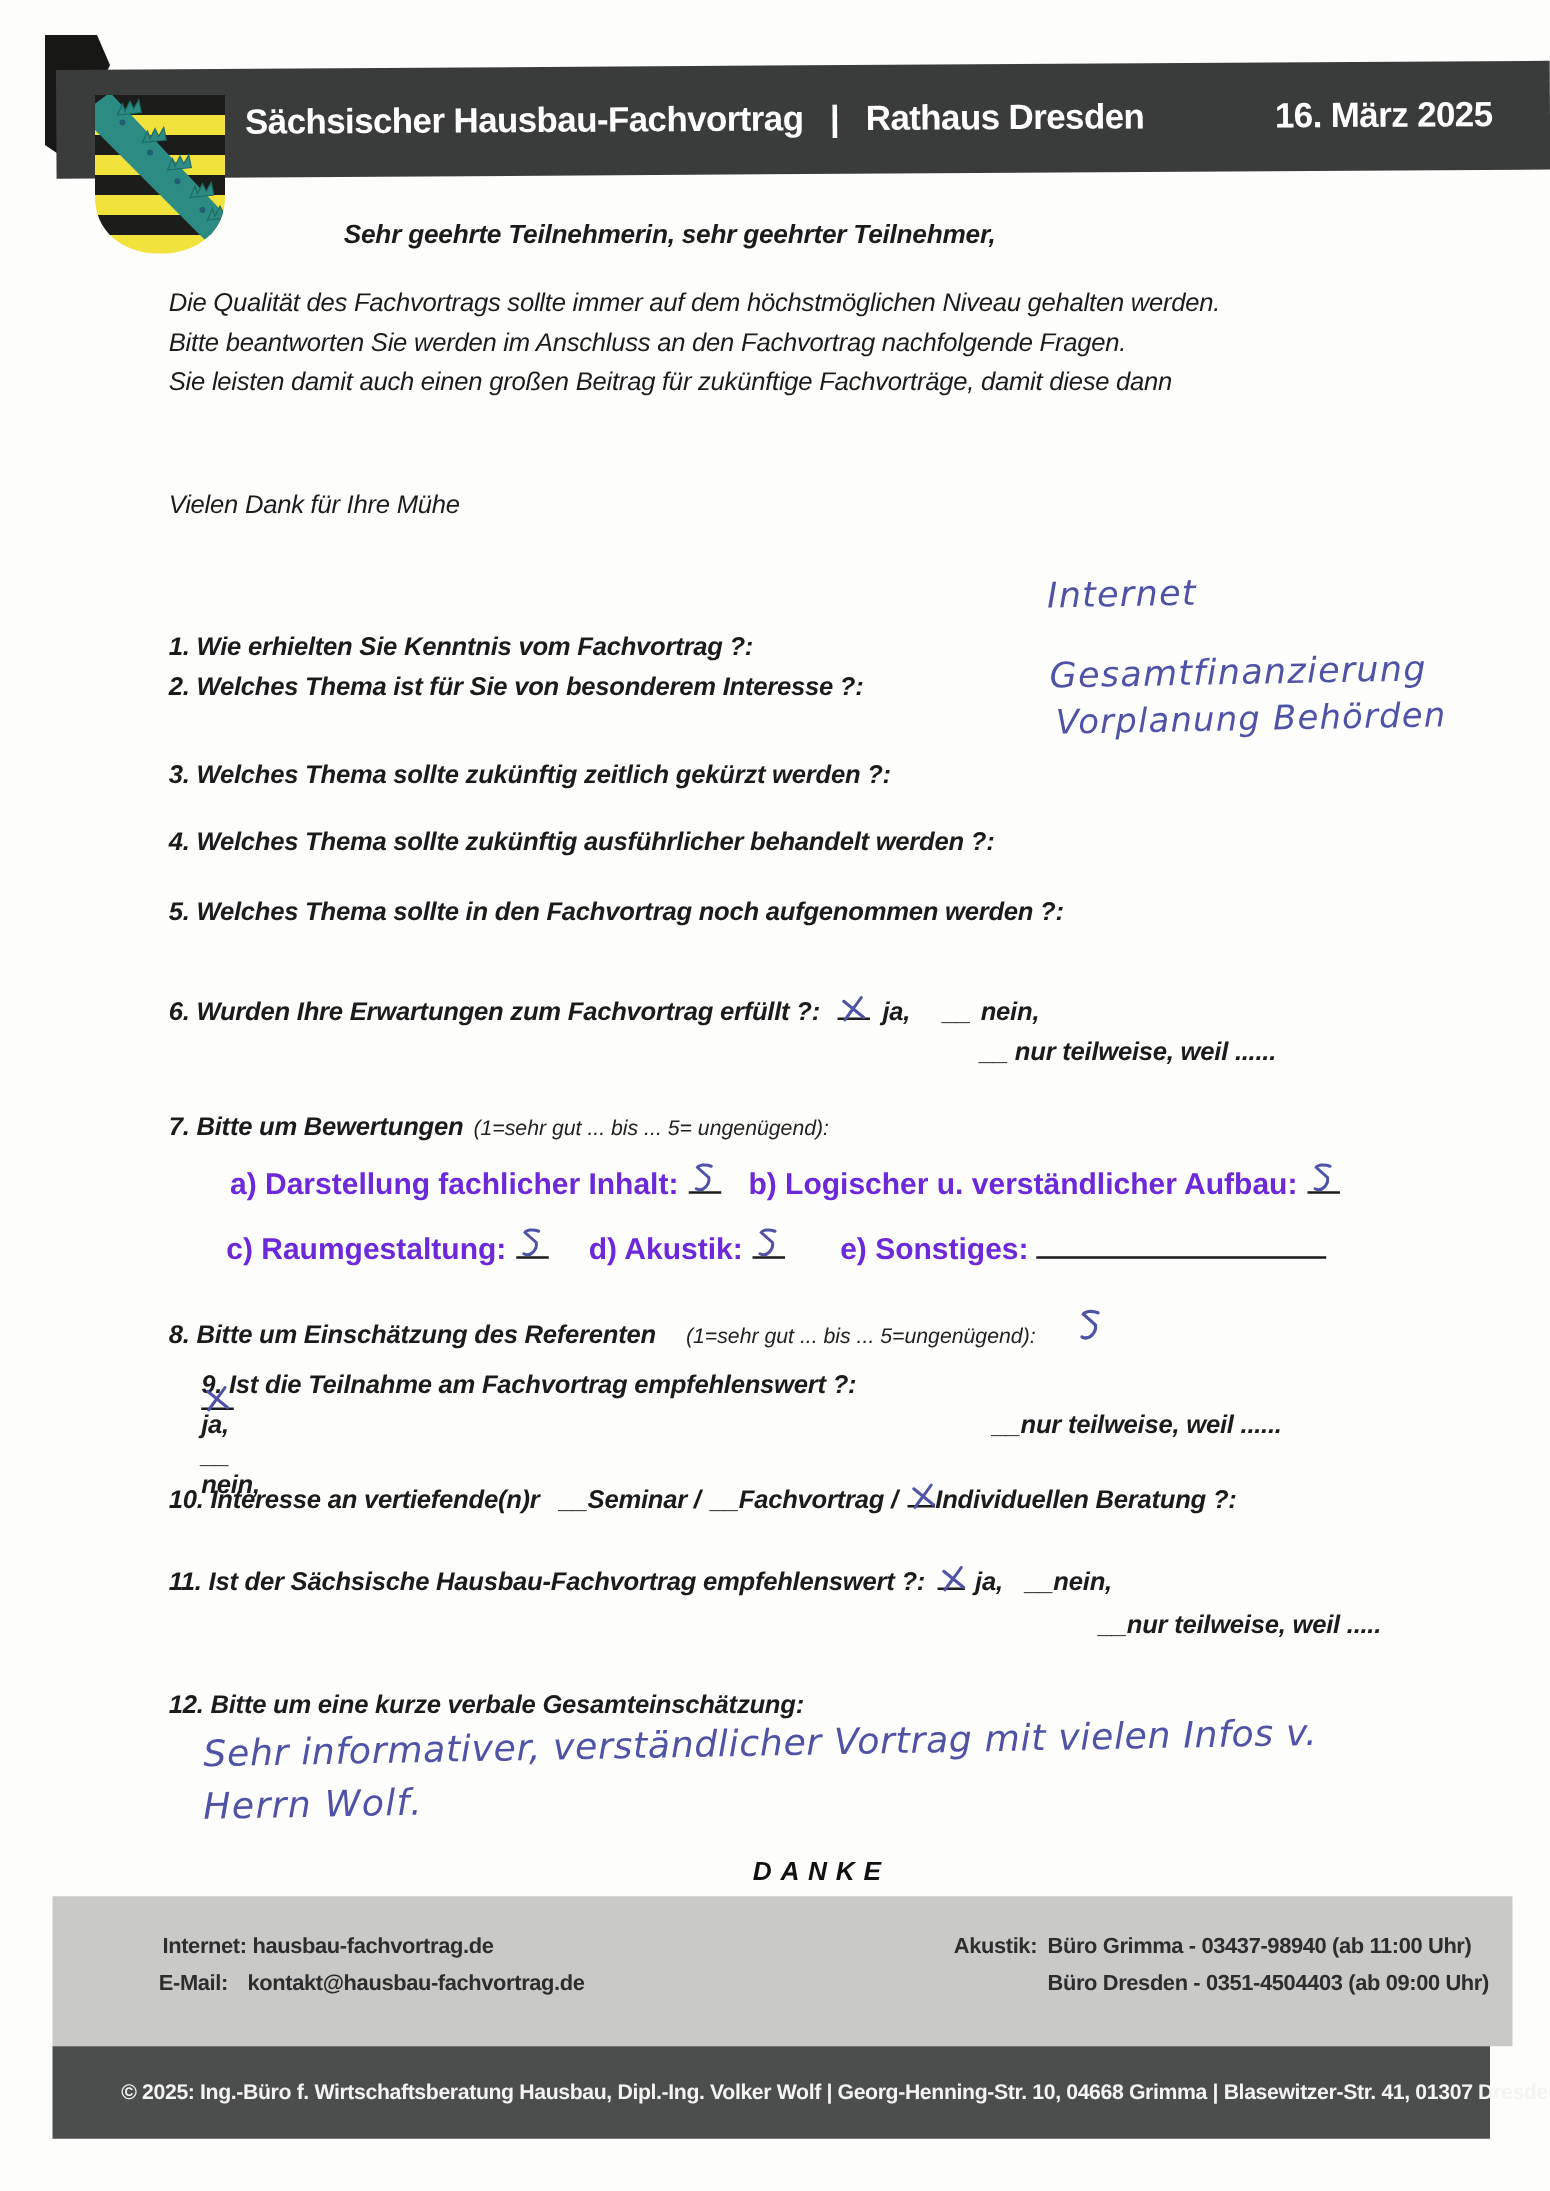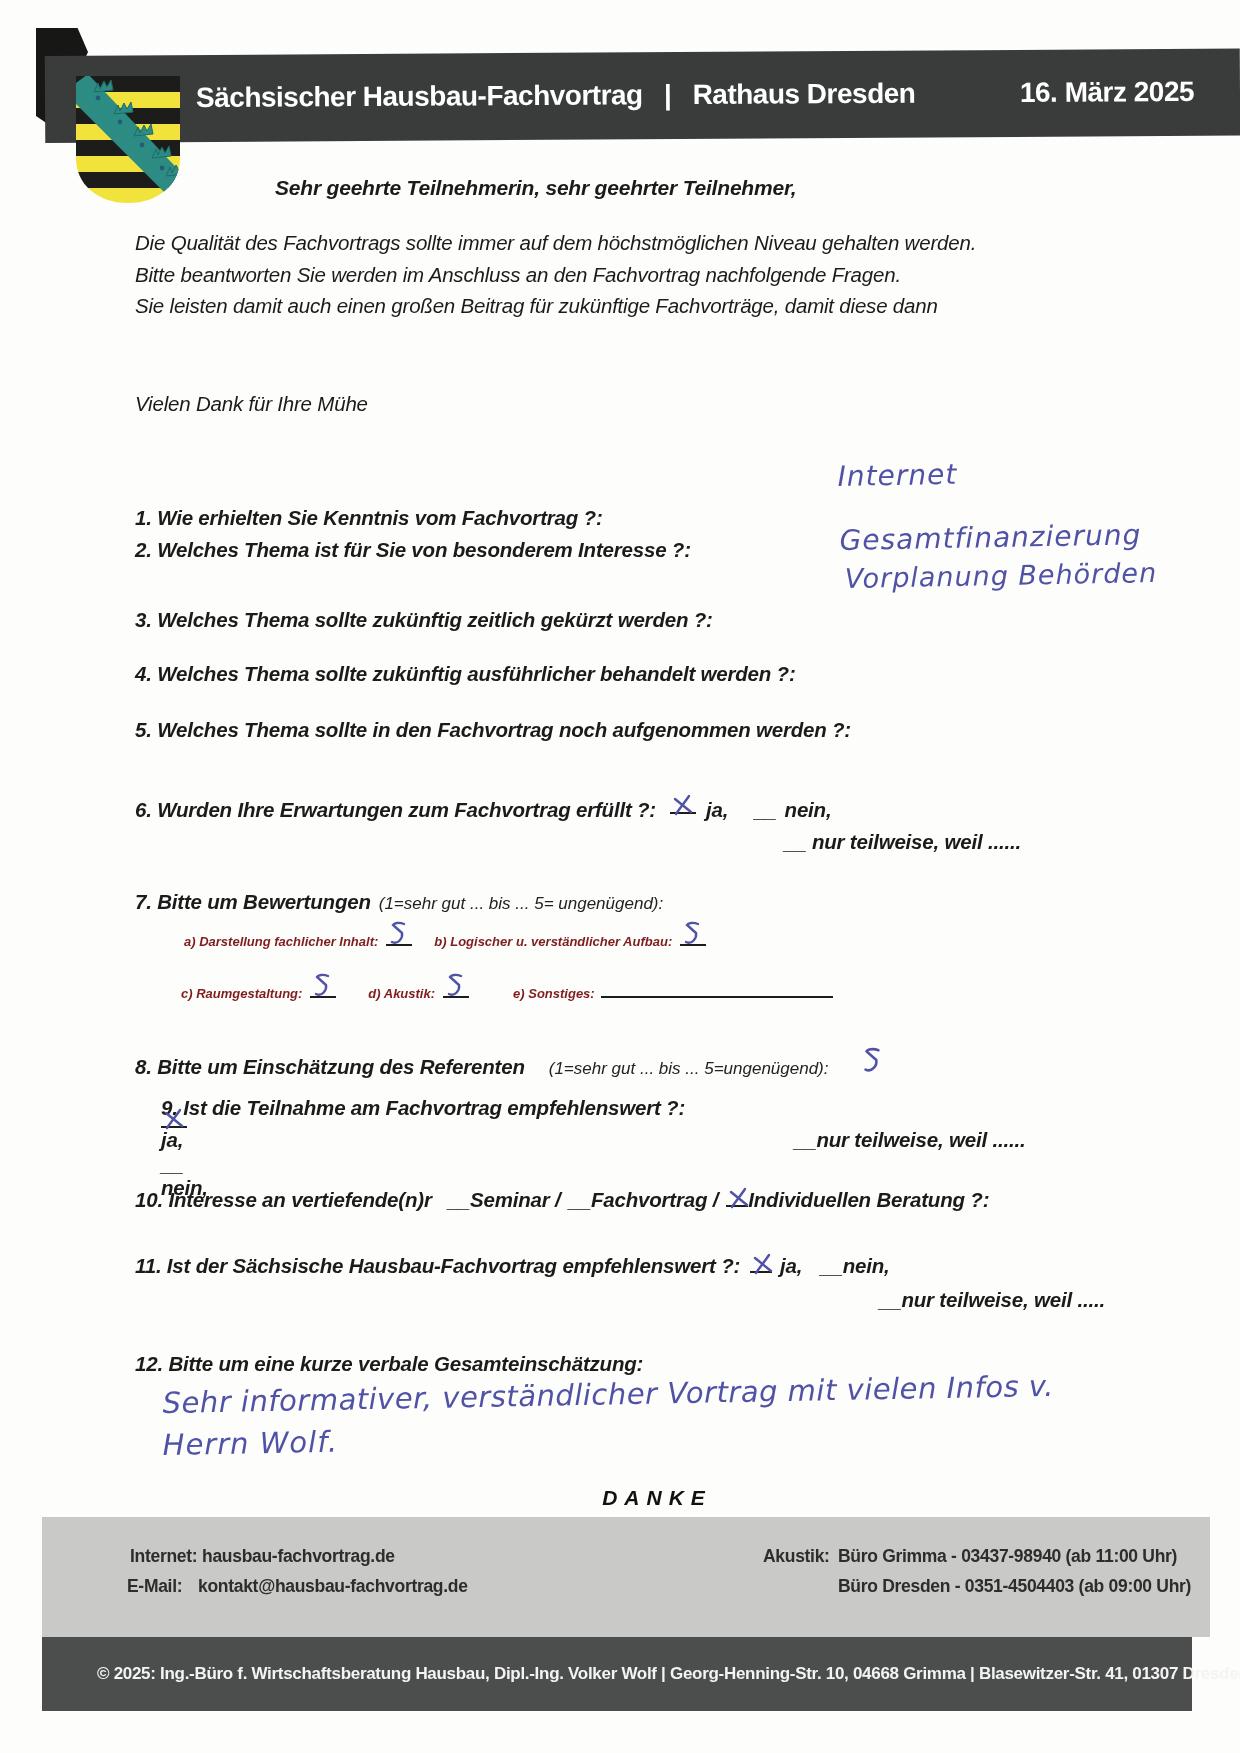--- a/index.html
+++ b/index.html
@@ -3,21 +3,21 @@
 <meta charset="utf-8">
 <style>
   html,body{margin:0;padding:0;background:#9a9a9a;}
   .page{position:relative;width:1240px;height:1753px;background:#fdfdfc;overflow:hidden;
         font-family:"Liberation Sans",sans-serif;color:#1a1a1a;}
   .abs{position:absolute;white-space:nowrap;}
   
   .q{font-style:italic;font-weight:bold;font-size:20.5px;color:#1b1b1b;letter-spacing:-0.2px;}
   .body-it{font-style:italic;font-size:20.5px;color:#1b1b1b;letter-spacing:-0.2px;}
   .scale{font-style:italic;font-weight:normal;font-size:17px;color:#222;}
-  .sub{font-style:italic;font-weight:bold;font-size:13px;color:#7f1d1d;}
+  .sub{font-weight:bold;font-size:24px;color:#6d28d9;}
   .row{display:flex;align-items:baseline;}
   
   .hw{font-family:"DejaVu Sans",sans-serif;font-style:italic;color:#5052a6;
       letter-spacing:1px;transform:rotate(-1.1deg);transform-origin:left bottom;}
   
   .slot{display:inline-block;position:relative;width:26px;height:6px;
         border-bottom:2.5px solid #1d1d1d;}
   .slot svg{position:absolute;left:2px;bottom:-4px;overflow:visible;}
   .longline{display:inline-block;width:232px;height:6px;border-bottom:2.5px solid #1d1d1d;}
   
@@ -94,21 +94,21 @@
   <div class="abs hw" style="left:838px;top:460px;font-size:28px;">Internet</div>
 
   <div class="abs q" style="left:135px;top:538px;">2. Welches Thema ist für Sie von besonderem Interesse ?:</div>
   <div class="abs hw" style="left:840px;top:524px;font-size:28px;">Gesamtfinanzierung</div>
   <div class="abs hw" style="left:845px;top:563px;font-size:27px;">Vorplanung Behörden</div>
 
   <div class="abs q" style="left:135px;top:608px;">3. Welches Thema sollte zukünftig zeitlich gekürzt werden ?:</div>
   <div class="abs q" style="left:135px;top:662px;">4. Welches Thema sollte zukünftig ausführlicher behandelt werden ?:</div>
   <div class="abs q" style="left:135px;top:718px;">5. Welches Thema sollte in den Fachvortrag noch aufgenommen werden ?:</div>
 
-  <div class="abs row" style="left:135px;top:798px;align-items:center;">
+  <div class="abs row" style="left:135px;top:798px;">
     <span class="q">6. Wurden Ihre Erwartungen zum Fachvortrag erfüllt ?:</span>
     <span class="slot" style="margin-left:14px;" aria-label="X">
       <svg width="22" height="22" viewBox="0 0 22 22">
           <g stroke="#5052a6" stroke-width="2.4" stroke-linecap="round" fill="none">
             <path d="M3,5 L19,18"></path>
             <path d="M17,2 C13,8 8,14 4,20"></path>
           </g>
         </svg>
     </span>
     <span class="q" style="margin-left:10px;">ja,</span>

